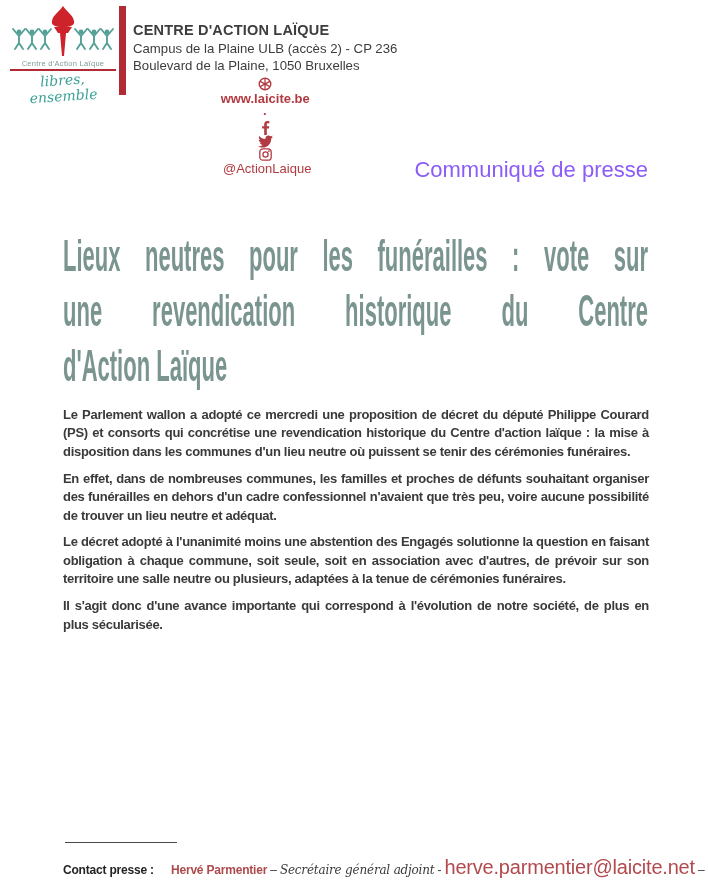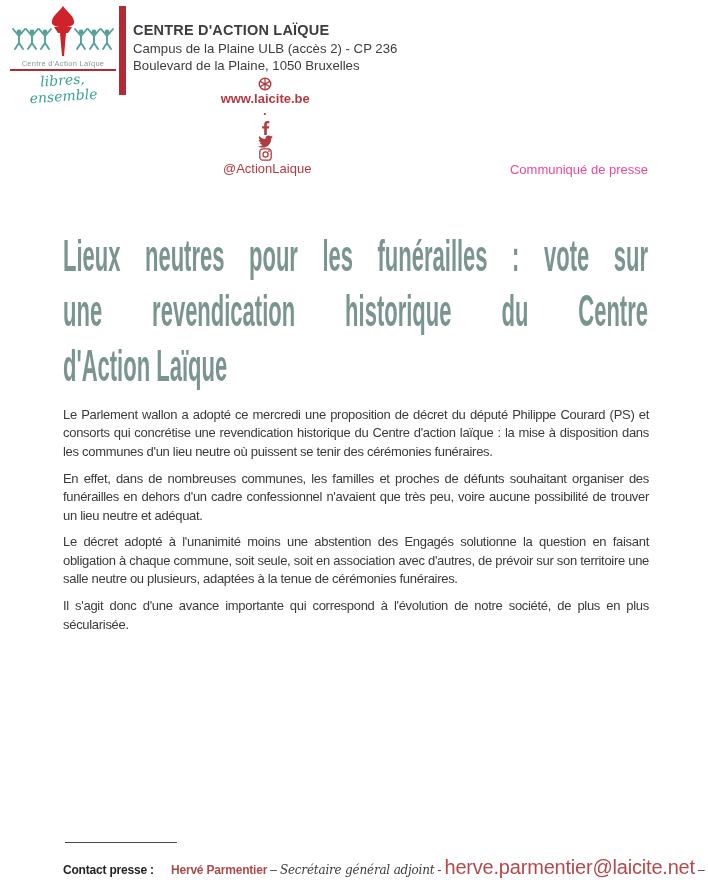--- a/index.html
+++ b/index.html
@@ -26,35 +26,35 @@
   .addr { font-size:13.2px; line-height:17px; color:#3d3d3d; font-weight:500; }
   .icon-row { display:flex; align-items:center; margin-top:3px; color:#b13b41; font-size:13px; font-weight:bold;flex-direction:column; }
   .icon-row .txt { margin:0 3px; }
   .icon-row svg { display:block; }
   .sep { color:#b13b41; margin:0 2px; font-weight:bold; }
   .handle { font-weight:normal; margin-left:4px; }
 
   
   .meta-block { position:absolute; right:60px; top:157px; text-align:right; }
   .dateline { font-size:15px; font-weight:bold; color:#242424; line-height:19px; }
-  .doc-type { font-size:13px; color:#ec4899; line-height:26px; }
+  .doc-type { font-size:22px; color:#8b5cf6; line-height:26px; }
 
   
   .headline { position:absolute; left:63px; top:228px; width:585px; height:170px; }
   .headline-inner {
     width:1170px; transform:scaleX(0.5); transform-origin:0 0;
     color:#7a948f; font-weight:bold; font-size:44px; line-height:55px;
   }
   .h-line { display:flex; justify-content:space-between; white-space:nowrap; }
   .h-line.last { display:block; }
 
   
   .body-copy { position:absolute; left:63px; top:406px; width:586px; }
   .body-copy p {
-    margin:0 0 8.5px 0; font-size:13px; font-weight:normal; line-height:18.4px;
+    margin:0 0 8.5px 0; font-size:13px; font-weight:bold; line-height:18.4px;
     color:#3a3a3a; text-align:justify; letter-spacing:-0.3px;
   }
 
   
   .footer-rule { position:absolute; left:65px; top:842px; width:112px; border-top:1.5px solid #4a4a4a; }
   .contact-line { position:absolute; left:63px; top:856px; width:600px; font-size:12px; letter-spacing:-0.2px; color:#3a3a3a; white-space:nowrap; }
   .contact-line .lbl { font-weight:bold; color:#242424; }
   .contact-line .name { font-weight:bold; color:#ad4a4c;padding-left:14px; }
   .contact-line .role { font-style:italic; font-family:"DejaVu Serif", serif; font-size:12px; color:#3a3a3a; }
   .contact-line .email { color:#b3494d; font-size:20px; }

